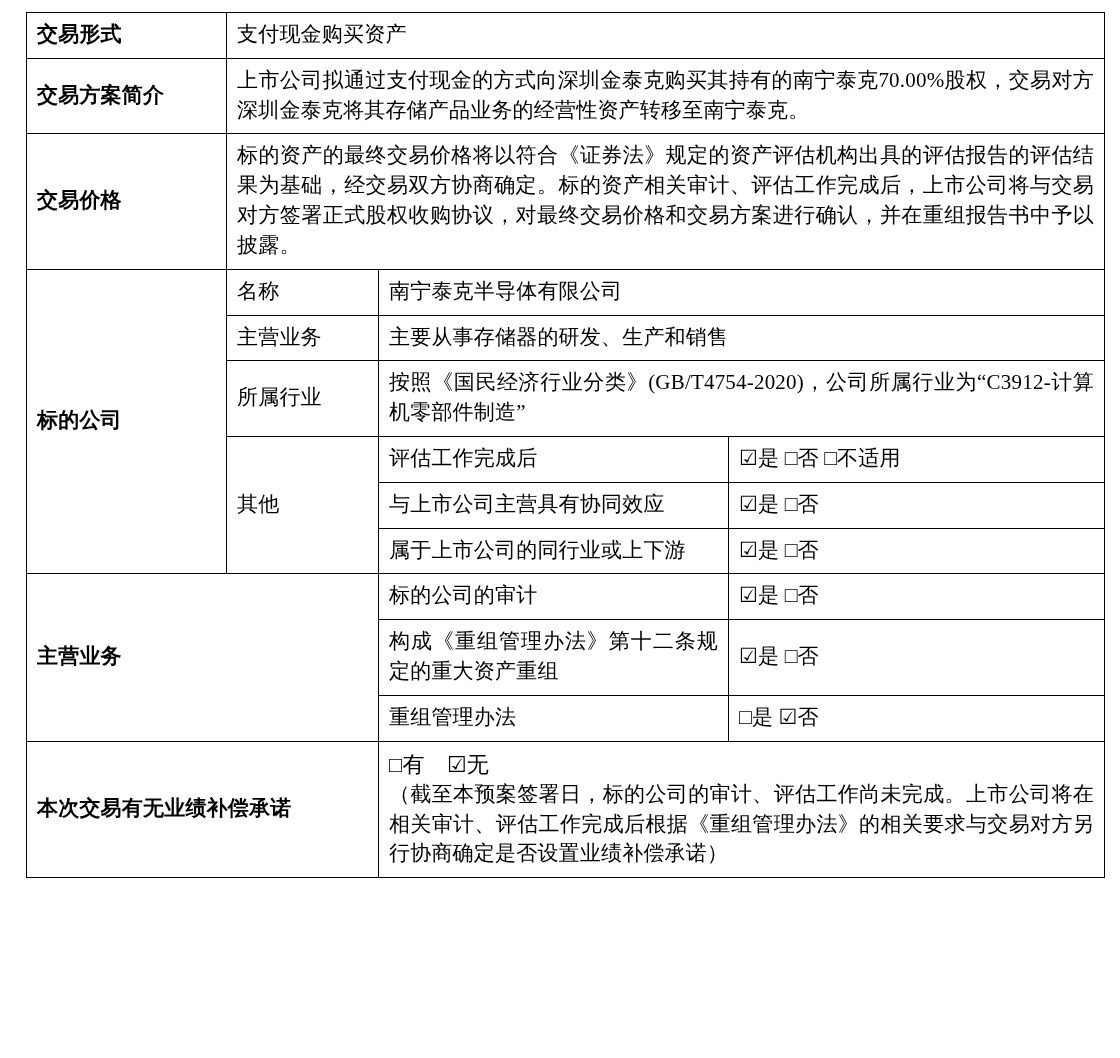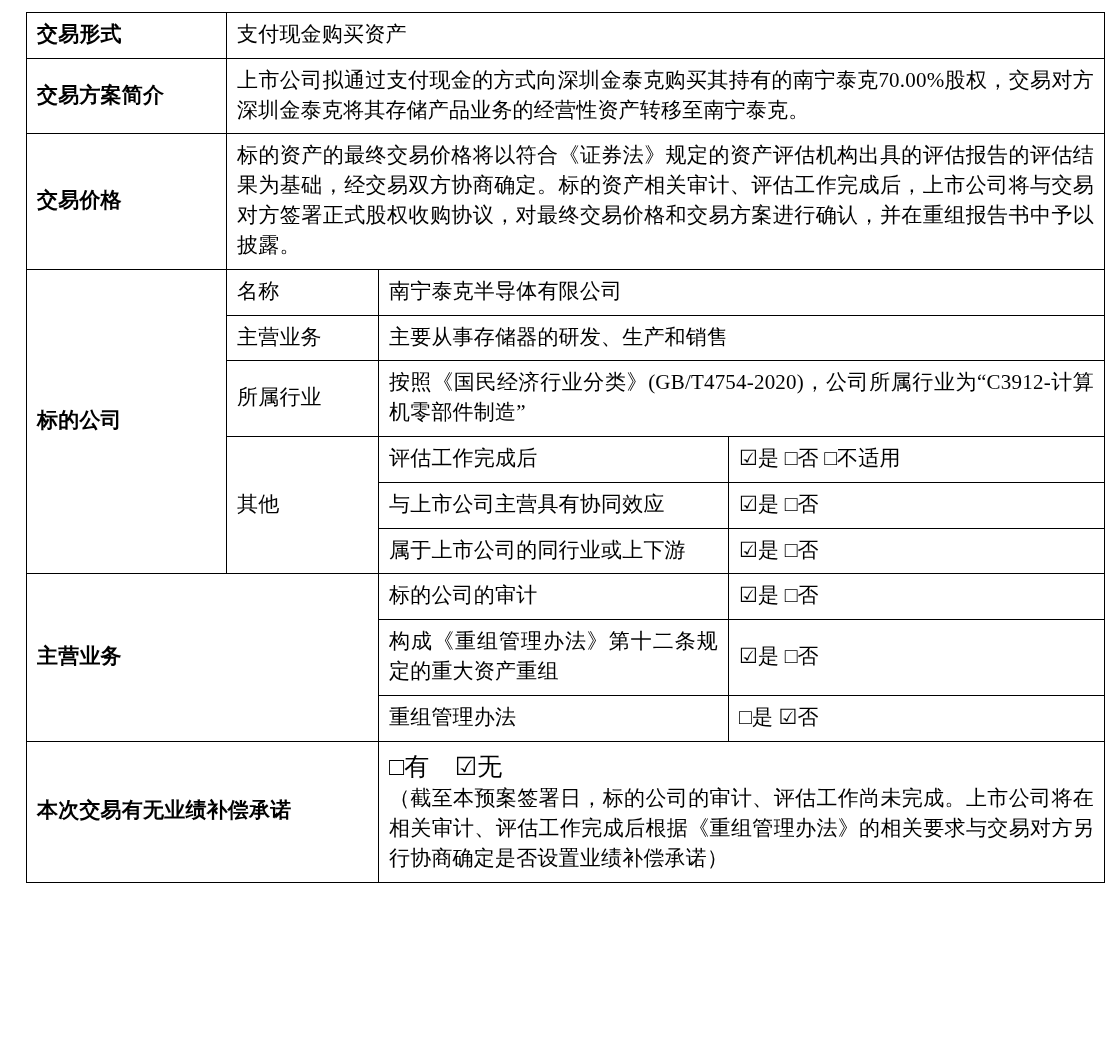--- a/index.html
+++ b/index.html
@@ -42,21 +42,21 @@
   td.sublabel {
     text-align: left;
     padding-left: 12px;
   }
   td.content {
     text-align: justify;
     text-justify: inter-ideograph;
   }
   .checks {
     white-space: nowrap;
-    font-size: 25px;
+    font-size: 22px;
   }
   .para {
     margin: 0;
   }
   .indent {
     text-indent: 0;
   }
   
   col.c1 { width: 200px; }
   col.c2 { width: 152px; }

